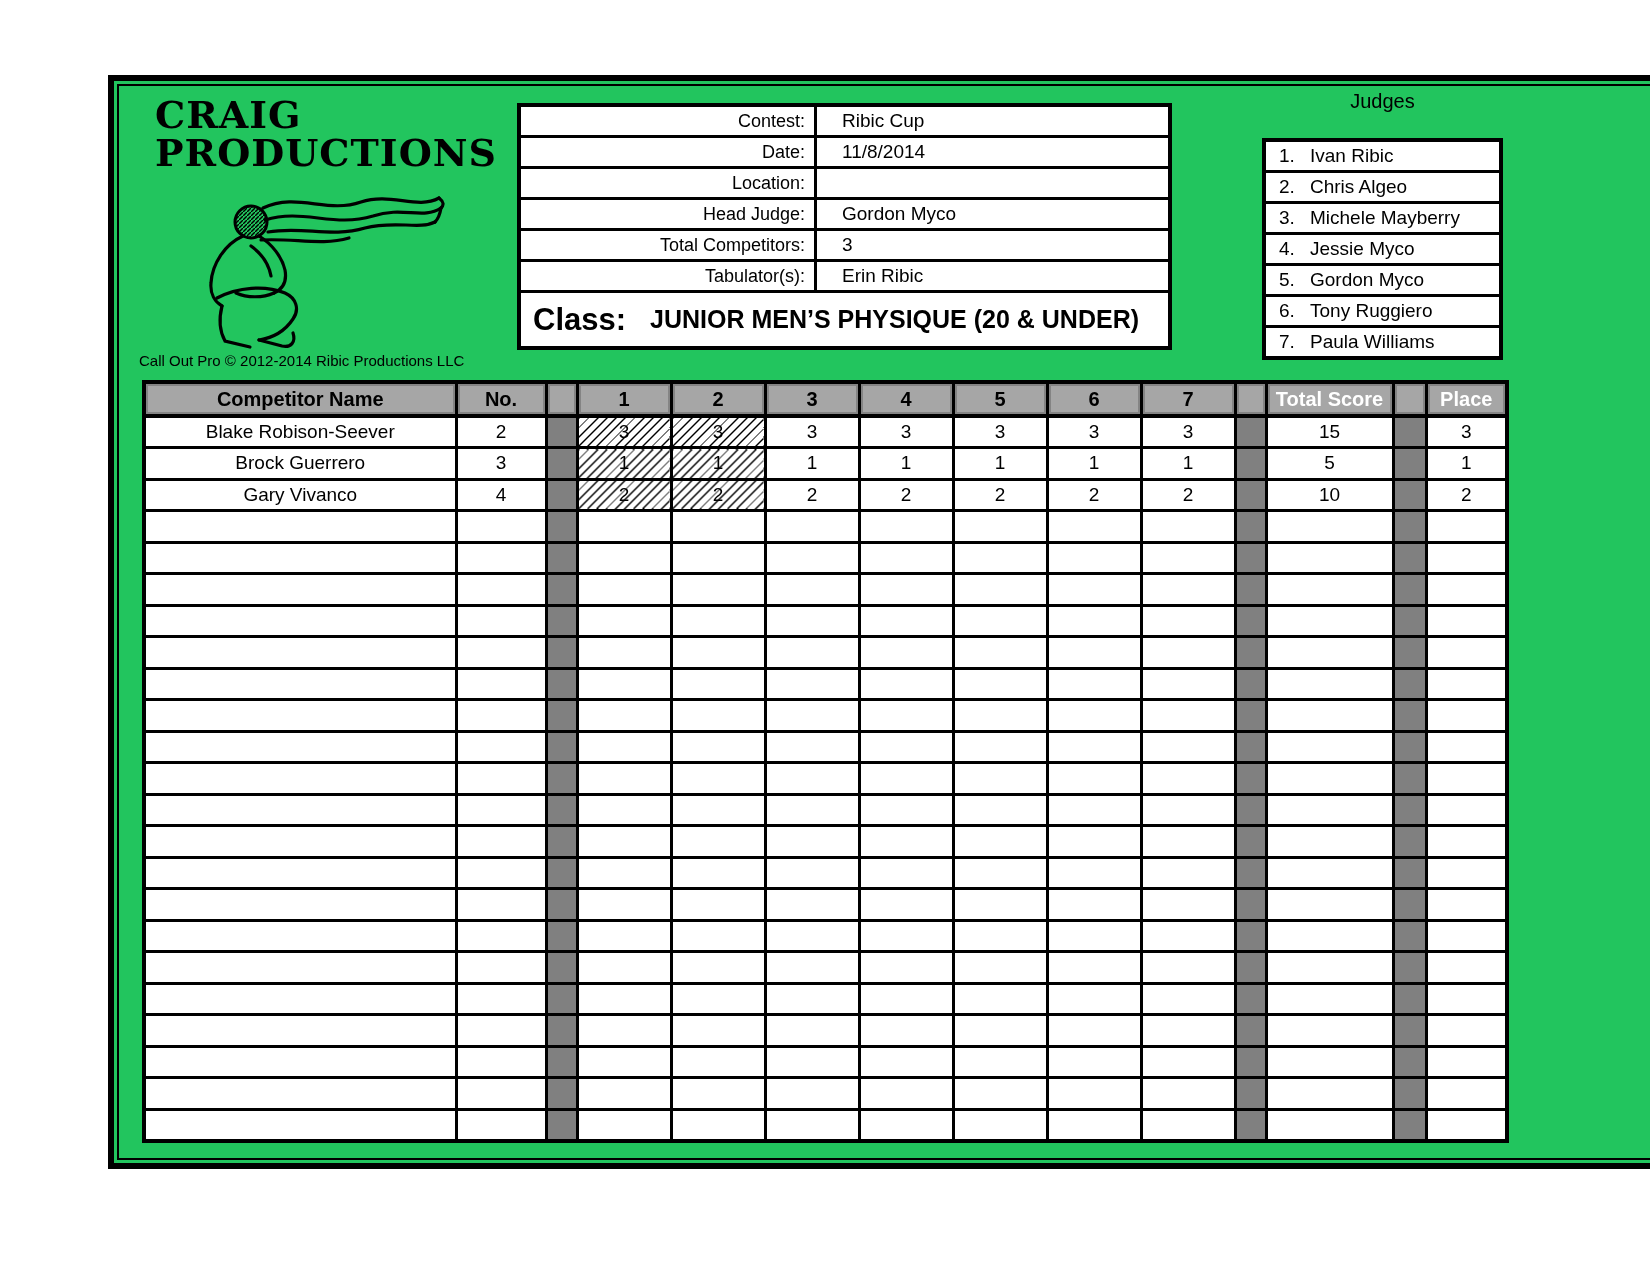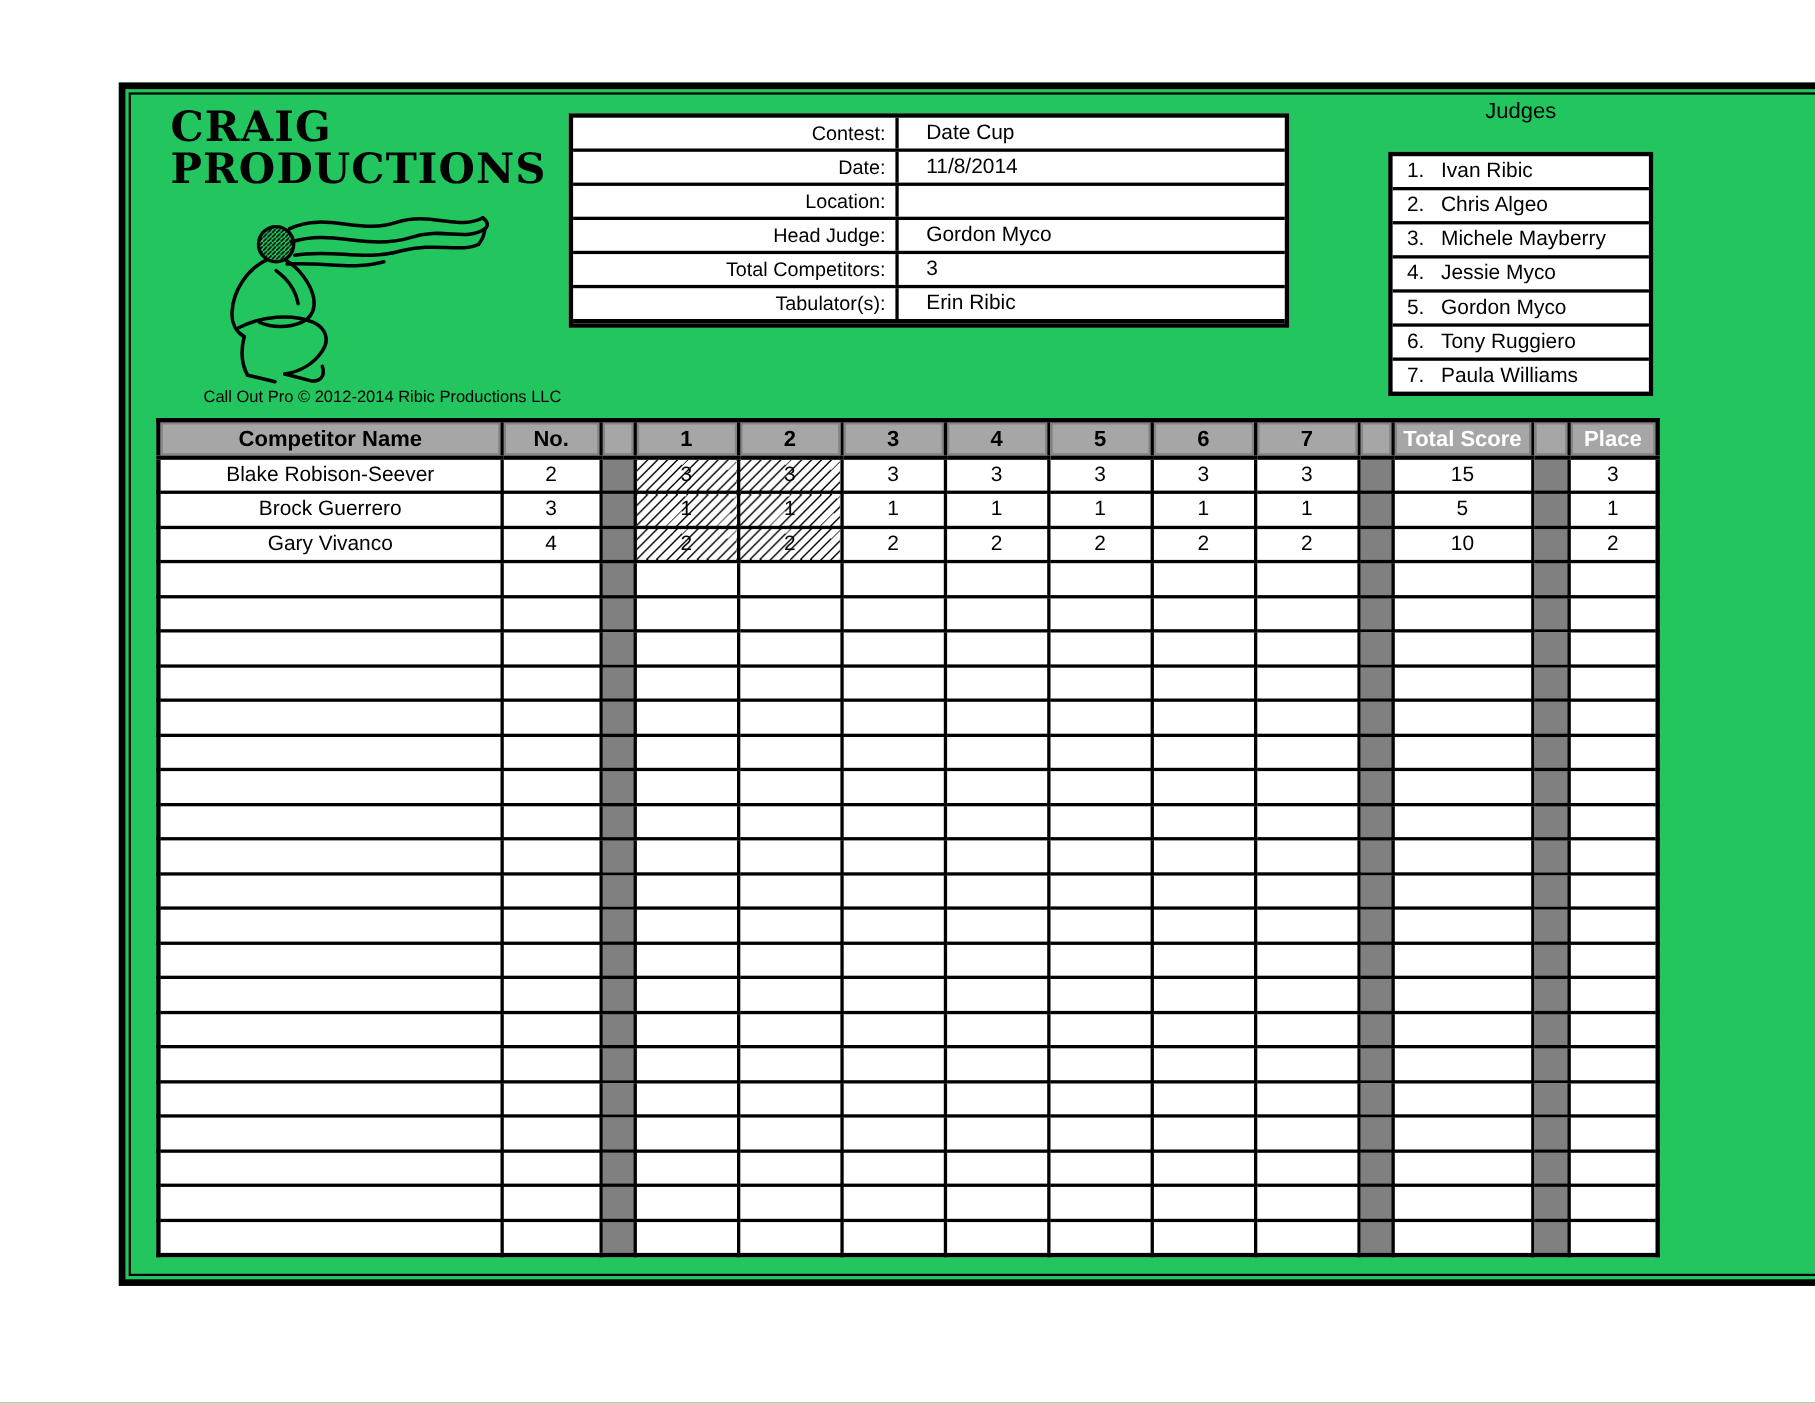--- a/index.html
+++ b/index.html
@@ -17,21 +17,21 @@
     position:absolute; inset:3px; border:2px solid #000;
   }
 
   
   .logo-text {
     position:absolute; left:36px; top:10px; line-height:38px;
     font-family:"DejaVu Serif", serif; font-weight:bold; font-size:38px;
     letter-spacing:1px; transform-origin:left top;
   }
   .figure-wrap { position:absolute; left:16px; top:94px; width:310px; height:170px; }
-  .copyright { position:absolute; left:20px; top:266px; font-size:15px;margin-left:46px; }
+  .copyright { position:absolute; left:20px; top:266px; font-size:15px; }
 
   
   .info-box {
     position:absolute; left:398px; top:17px; width:655px;
     border:4px solid #000; box-sizing:border-box; background:#fff;
   }
   .info-row { display:flex; height:28px; border-bottom:3px solid #000;gap:11px; }
   .info-row:last-of-type { border-bottom:4px solid #000; }
   .info-label {
     width:296px; box-sizing:border-box; border-right:3px solid #000;
@@ -117,40 +117,44 @@
 
           <path d="M87,126 C84,138 84,150 90,161 L115,167"></path>
         </g>
       </svg>
     </div>
     <div class="copyright">Call Out Pro © 2012-2014 Ribic Productions LLC</div>
 
     <div class="info-box">
       <div class="info-row">
         <div class="info-label">Contest:</div>
-        <div class="info-value">Date Cup</div>
+        <div class="info-value">Ribic Cup</div>
       </div>
       <div class="info-row">
         <div class="info-label">Date:</div>
         <div class="info-value">11/8/2014</div>
       </div>
       <div class="info-row">
         <div class="info-label">Location:</div>
       </div>
       <div class="info-row">
         <div class="info-label">Head Judge:</div>
         <div class="info-value">Gordon Myco</div>
       </div>
       <div class="info-row">
         <div class="info-label">Total Competitors:</div>
         <div class="info-value">3</div>
       </div>
       <div class="info-row">
         <div class="info-label">Tabulator(s):</div>
         <div class="info-value">Erin Ribic</div>
+      </div>
+      <div class="class-row">
+        <span class="class-label">Class:</span>
+        <span class="class-value">JUNIOR MEN’S PHYSIQUE (20 &amp; UNDER)</span>
       </div>
     </div>
 
     <div class="judges-title">Judges</div>
     <div class="judges-box">
       <div class="judge-row">
         <span class="judge-num">1.</span>
         <span>Ivan Ribic</span>
       </div>
       <div class="judge-row">

